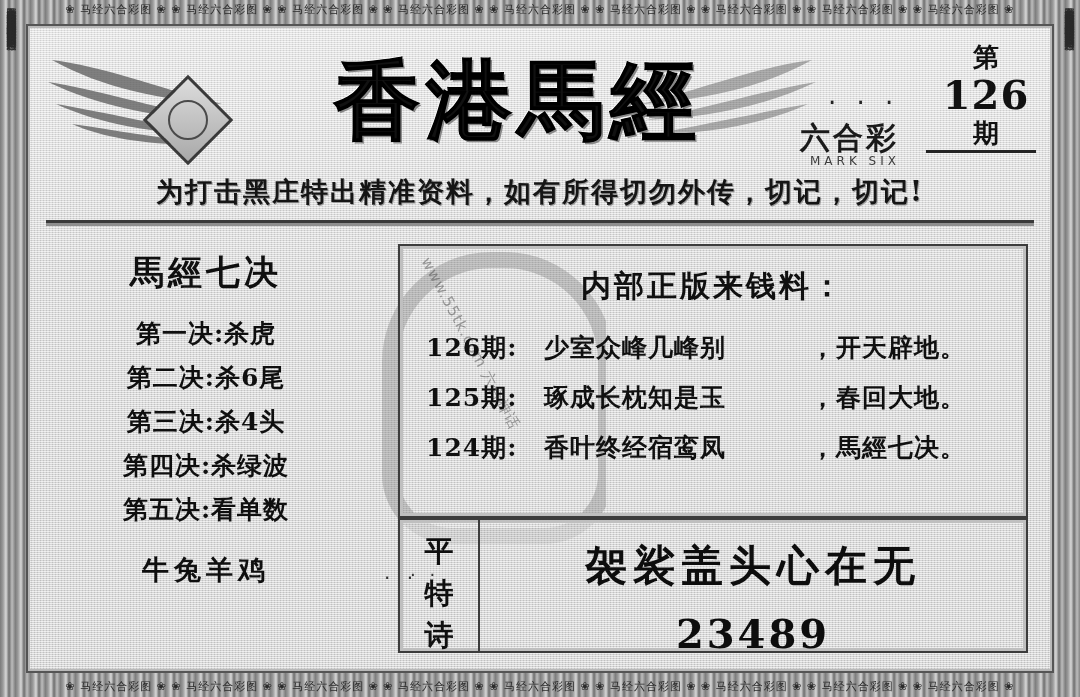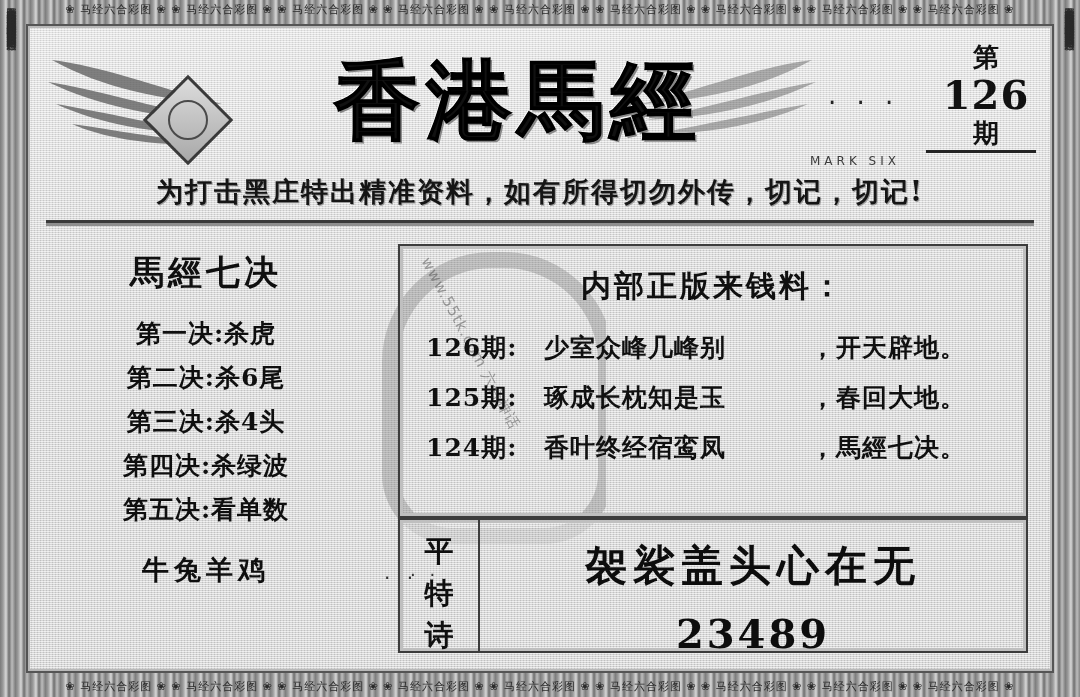--- a/index.html
+++ b/index.html
@@ -401,20 +401,21 @@
           <path d="M10 12 C60 18 110 38 180 56 C120 52 60 40 10 12 Z"></path>
           <path d="M6 34 C56 42 106 58 176 72 C116 70 56 58 6 34 Z"></path>
           <path d="M14 56 C62 64 110 76 172 86 C112 86 58 76 14 56 Z"></path>
         </g>
       </svg>
 
       <div class="logo-diamond"></div>
 
       <div class="main-title">香港馬經</div>
       <div class="dots">· · ·</div>
+      <div class="subtitle-cn">六合彩</div>
       <div class="subtitle-en">MARK SIX</div>
 
       <div class="issue-box">
         <div class="lbl">第</div>
         <div class="num">126</div>
         <div class="suffix">期</div>
       </div>
       <div class="issue-underline"></div>
     </div>
 

